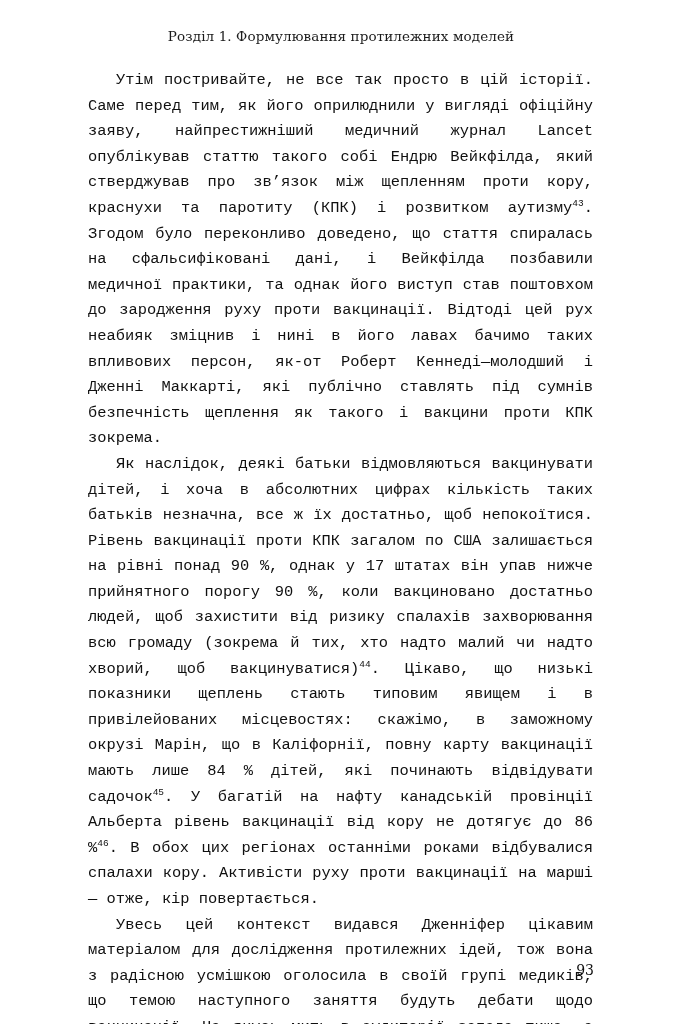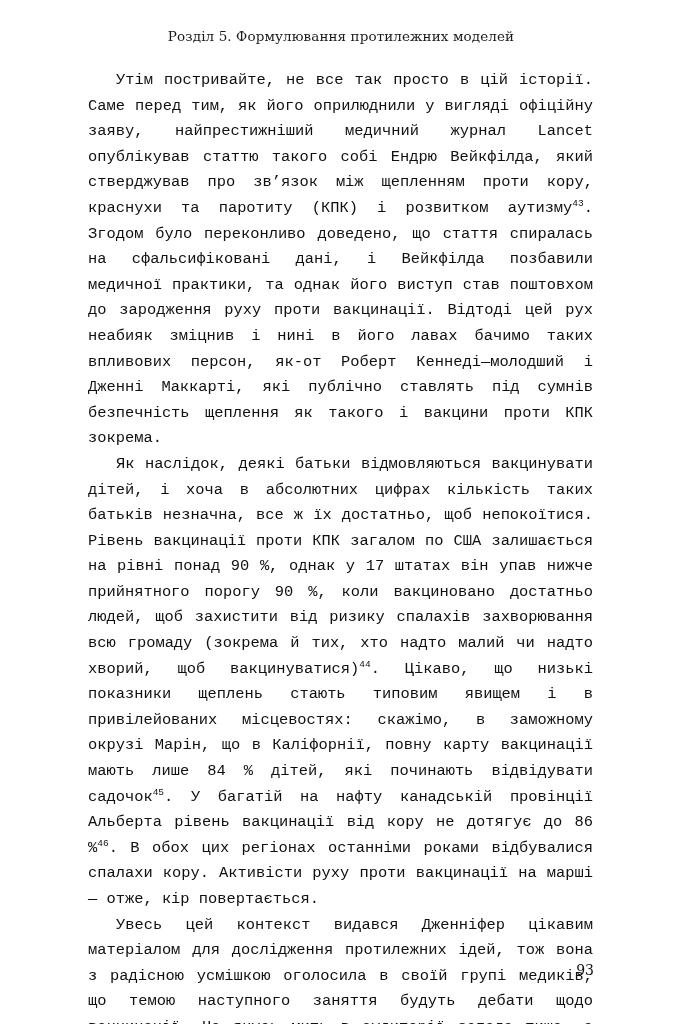--- a/index.html
+++ b/index.html
@@ -66,21 +66,21 @@
     font-size: 14px;
     font-family: "DejaVu Serif", serif;
     color: #111;
   }
 </style>
 </head>
 <body>
 
 <div class="page">
 
-  <div class="running-head">Розділ 5. Формулювання протилежних моделей</div>
+  <div class="running-head">Розділ 1. Формулювання протилежних моделей</div>
 
   <div class="body-col">
 
 
     <p class="indent"><span>Утім постривайте, не все так просто в цій історії. Саме перед тим, як його оприлюднили у вигляді офіційну заяву, найпрестижніший медичний журнал Lancet опублікував статтю такого собі Ендрю Вейкфілда, який стверджував про зв’язок між щепленням проти кору, краснухи та паротиту (КПК) і розвитком аутизму</span><sup>43</sup><span>. Згодом було переконливо доведено, що стаття спиралась на сфальсифіковані дані, і Вейкфілда позбавили медичної практики, та однак його виступ став поштовхом до зародження руху проти вакцинації. Відтоді цей рух неабияк зміцнив і нині в його лавах бачимо таких впливових персон, як-от Роберт Кеннеді—молодший і Дженні Маккарті, які публічно ставлять під сумнів безпечність щеплення як такого і вакцини проти КПК зокрема.</span></p>
 
     <p class="indent"><span>Як наслідок, деякі батьки відмовляються вакцинувати дітей, і хоча в абсолютних цифрах кількість таких батьків незначна, все ж їх достатньо, щоб непокоїтися. Рівень вакцинації проти КПК загалом по США залишається на рівні понад 90 %, однак у 17 штатах він упав нижче прийнятного порогу 90 %, коли вакциновано достатньо людей, щоб захистити від ризику спалахів захворювання всю громаду (зокрема й тих, хто надто малий чи надто хворий, щоб вакцинуватися)</span><sup>44</sup><span>. Цікаво, що низькі показники щеплень стають типовим явищем і в привілейованих місцевостях: скажімо, в заможному окрузі Марін, що в Каліфорнії, повну карту вакцинації мають лише 84 % дітей, які починають відвідувати садочок</span><sup>45</sup><span>. У багатій на нафту канадській провінції Альберта рівень вакцинації від кору не дотягує до 86 %</span><sup>46</sup><span>. В обох цих регіонах останніми роками відбувалися спалахи кору. Активісти руху проти вакцинації на марші — отже, кір повертається.</span></p>
 
     <p class="indent">Увесь цей контекст видався Дженніфер цікавим матеріалом для дослідження протилежних ідей, тож вона з радісною усмішкою оголосила в своїй групі медиків, що темою наступного заняття будуть дебати щодо вакцинації. На якусь мить в аудиторії запала тиша, а тоді з задніх лав розкотисто прогуркотів чийсь бас: «Пробачте, але не може бути ніяких дебатів щодо вакцина-</p>
 

